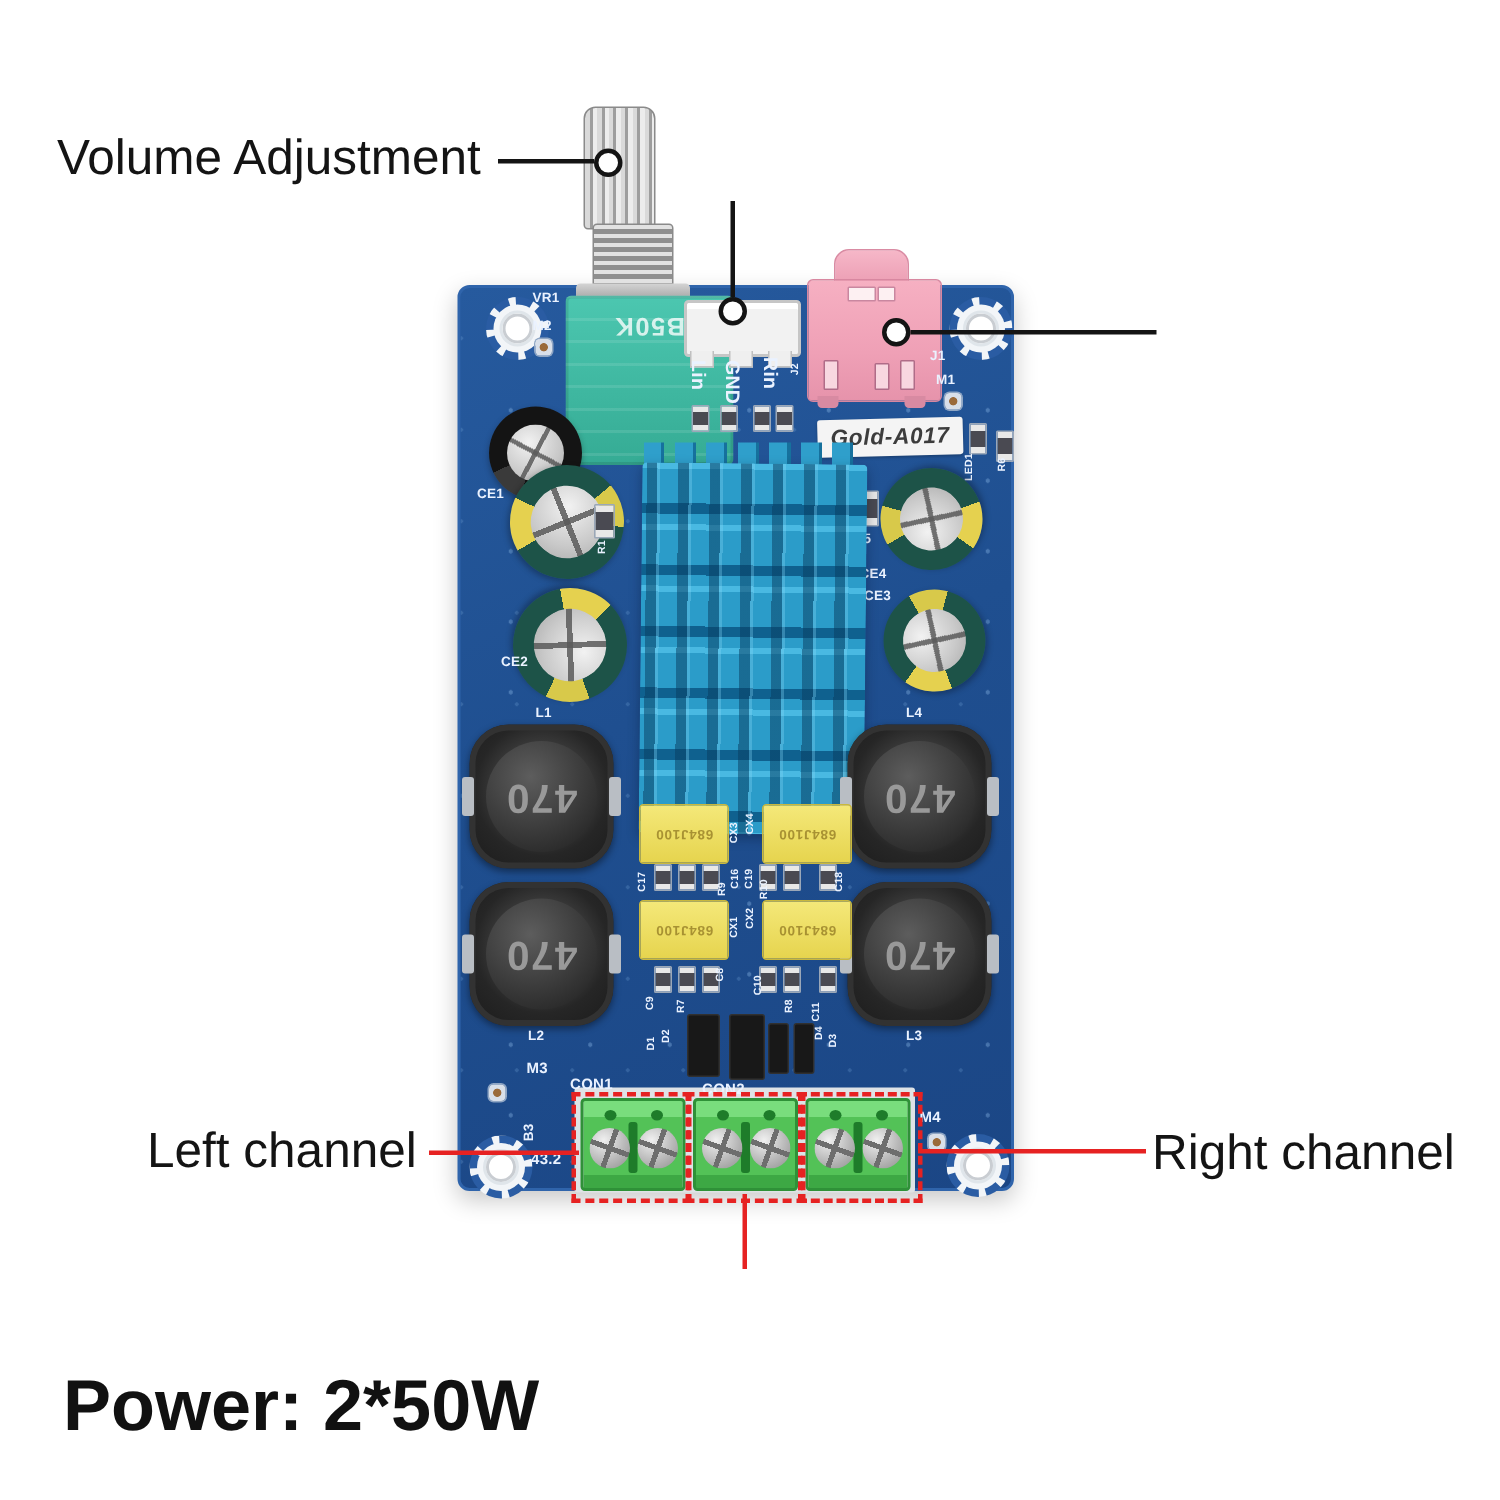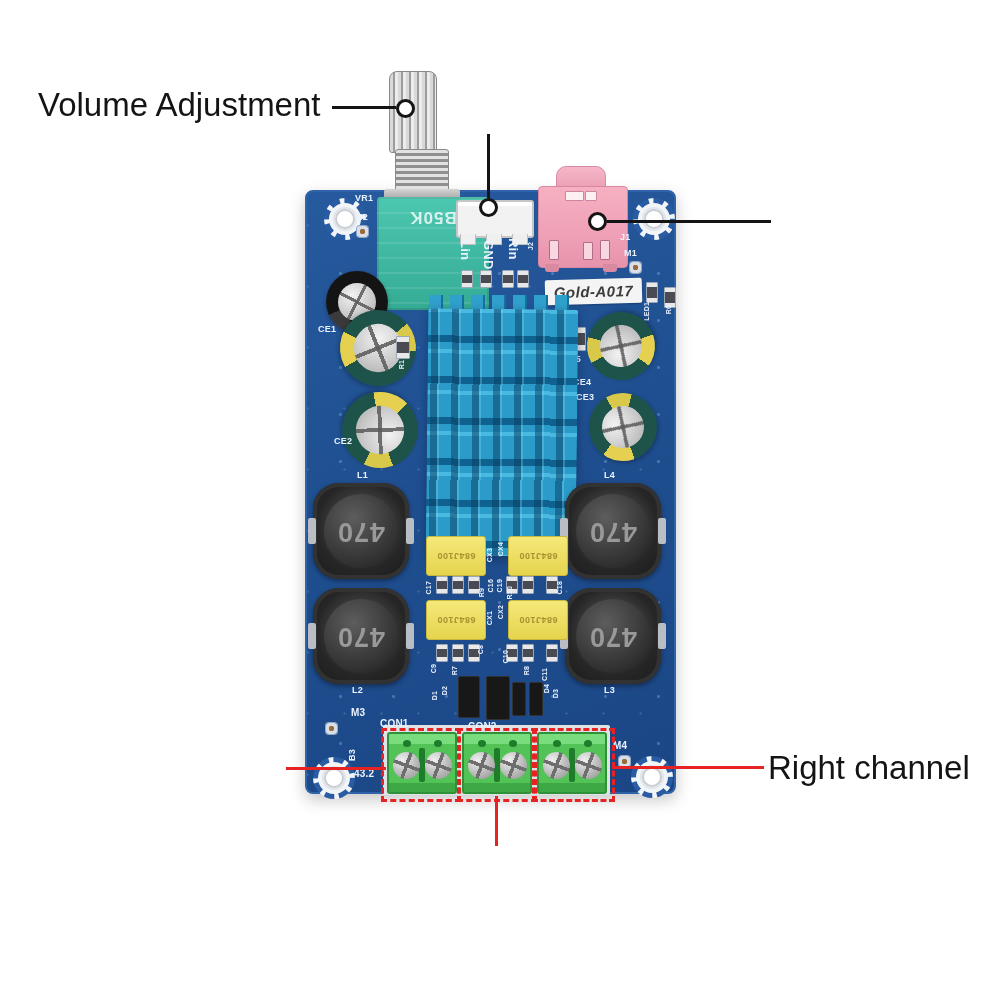--- a/index.html
+++ b/index.html
@@ -340,15 +340,17 @@
   <div class="kline anno" style="left:487px;top:134px;width:3px;height:64px;"></div>
   <div class="kdot" style="left:479px;top:198px;"></div>
   <div class="kline anno" style="left:607px;top:220px;width:164px;height:3px;"></div>
   <div class="kdot" style="left:588px;top:212px;"></div>
 
   <div class="rline anno" style="left:286px;top:767px;width:100px;height:3px;"></div>
   <div class="rline anno" style="left:612px;top:766px;width:152px;height:3px;"></div>
   <div class="rline anno" style="left:495px;top:796px;width:3px;height:50px;"></div>
 
   <span class="callout" style="left:38px;top:88px;">Volume Adjustment</span>
+  <span class="callout" style="left:98px;top:750px;">Left channel</span>
   <span class="callout" style="left:768px;top:751px;text-align:right;">Right channel</span>
+  <span class="power" style="left:42px;top:910px;">Power: 2*50W</span>
 
 </div>
 
 </body></html>

